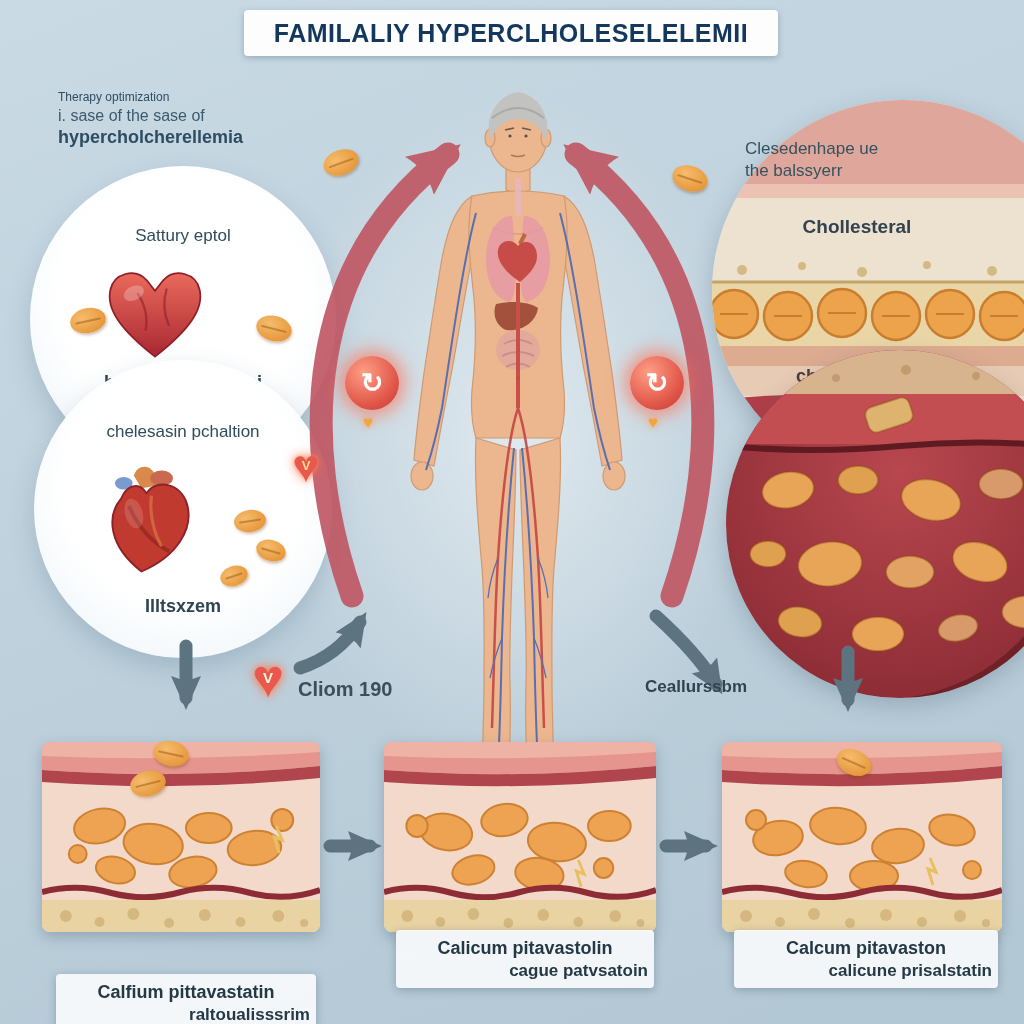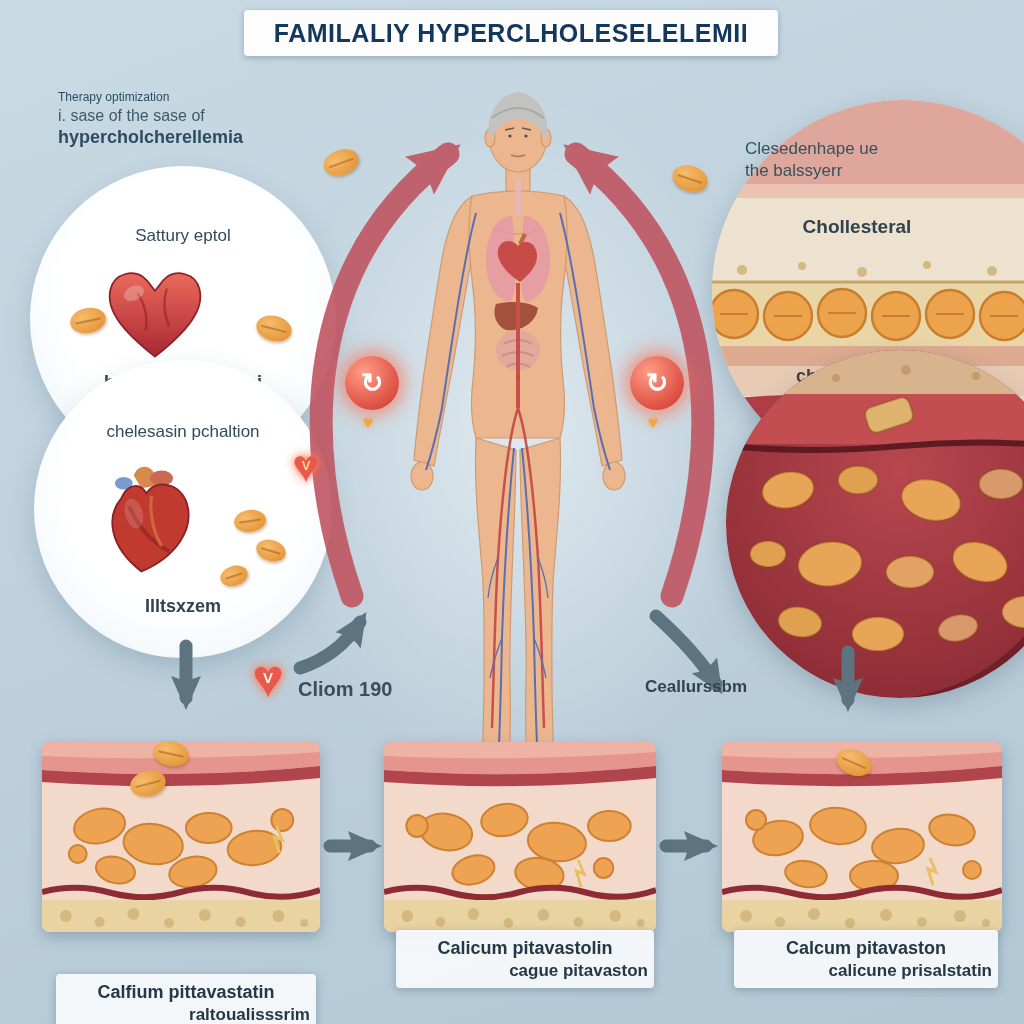--- a/index.html
+++ b/index.html
@@ -374,20 +374,20 @@
   <div id="title-banner">
     <span>FAMILALIY HYPERCLHOLESELELEMII</span>
   </div>
 
   <div class="plabel" style="left:56px;top:930px;width:248px;margin-top:44px;">
     <div class="l1">Calfium pittavastatin</div>
     <div class="l2">raltoualisssrim</div>
   </div>
   <div class="plabel" style="left:396px;top:930px;width:246px;">
     <div class="l1">Calicum pitavastolin</div>
-    <div class="l2">cague pitavaston</div>
+    <div class="l2">cague patvsatoin</div>
   </div>
   <div class="plabel" style="left:734px;top:930px;width:252px;">
     <div class="l1">Calcum pitavaston</div>
     <div class="l2">calicune prisalstatin</div>
   </div>
 
 </div>
 
 </body></html>

